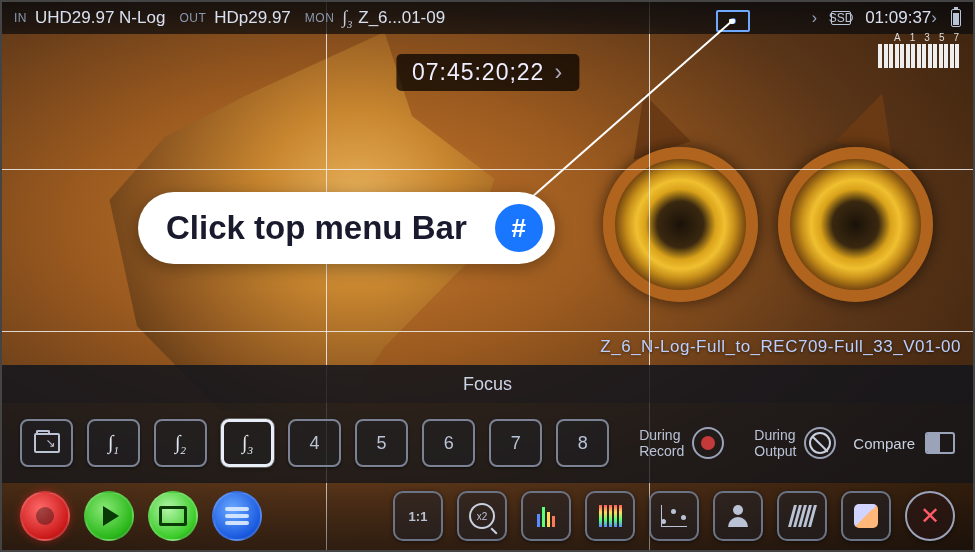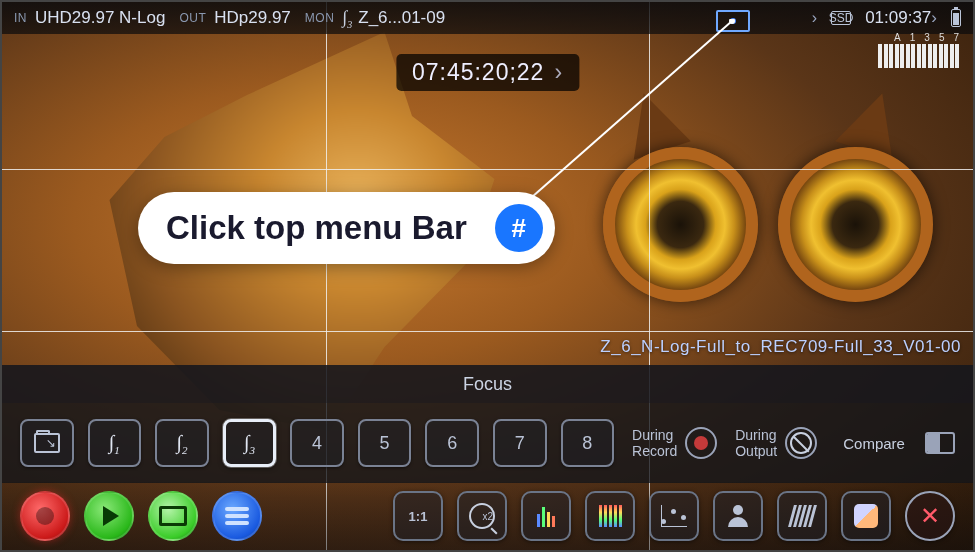--- a/index.html
+++ b/index.html
@@ -236,35 +236,35 @@
   .lut-slot .s { color:#e0e6f2; font-size:20px; font-family: serif; font-style:italic; }
   .folder-icon {
     width:26px;height:20px;border:2px solid #bac3d6;border-radius:2px;position:relative;
   }
   .folder-icon::before{content:'';position:absolute;top:-5px;left:0;width:10px;height:3px;border:2px solid #bac3d6;border-bottom:none;border-radius:2px 2px 0 0;}
   .folder-icon .arrow{position:absolute;right:2px;bottom:1px;color:#bac3d6;font-size:12px;}
 
   .during-group {
     display:flex; align-items:center; gap:8px;
     color:#bac3d6;
-    margin-left: 4px;
+    margin-left: 16px;
   }
   .during-group .label { font-size:14px; line-height:1.15; }
   .circle-toggle {
     width:32px;height:32px;border-radius:50%;border:2px solid #9aa3b8;
     display:flex;align-items:center;justify-content:center;
     cursor:pointer;
   }
   .circle-toggle.rec::after{content:'';width:14px;height:14px;border-radius:50%;background:#c43a3a;}
   .circle-toggle.out .slash{width:22px;height:22px;border:2px solid #c8d0e0;border-radius:50%;position:relative;}
   .circle-toggle.out .slash::after{content:'';position:absolute;left:-2px;right:-2px;top:50%;height:2px;background:#c8d0e0;transform:rotate(45deg);}
 
   .compare-btn {
-    display:flex; align-items:center; gap:20px; color:#c8d0e0; font-size:15px;
-    cursor:pointer; margin-left: 12px;
+    display:flex; align-items:center; gap:10px; color:#c8d0e0; font-size:15px;
+    cursor:pointer; margin-left: 3px;
   }
   .split-icon {
     width:30px;height:22px;border:2px solid #9aa3b8;border-radius:3px;position:relative;overflow:hidden;
   }
   .split-icon::before{content:'';position:absolute;left:0;top:0;bottom:0;width:50%;background:#9aa3b8;}
 
   .bottom-toolbar {
     position: absolute;
     left: 0; right: 0; bottom: 0;
     height: 68px;
@@ -325,21 +325,21 @@
   .graph-icon span:nth-child(1){left:0;top:14px;}
   .graph-icon span:nth-child(2){left:10px;top:4px;}
   .graph-icon span:nth-child(3){left:20px;top:10px;}
   .graph-icon::after{content:'';position:absolute;inset:0;border-left:1.5px solid #bac3d6;border-bottom:1.5px solid #bac3d6;}
   .person-icon{width:20px;height:22px;position:relative;}
   .person-icon::before{content:'';position:absolute;top:0;left:5px;width:10px;height:10px;border-radius:50%;background:#bac3d6;}
   .person-icon::after{content:'';position:absolute;bottom:0;left:0;width:20px;height:10px;border-radius:10px 10px 0 0;background:#bac3d6;}
   .zebra-icon{display:flex;gap:2px;}
   .zebra-icon span{width:3px;height:22px;background:#bac3d6;transform:skewX(-15deg);}
   .lut-sq-icon{width:24px;height:24px;border-radius:5px;background:linear-gradient(135deg,#d0d4ff 0%,#d0d4ff 50%,#ffb87a 50%,#ffb87a 100%);}
-  .zoom-badge{width:26px;height:26px;border:2px solid #c8d0e0;border-radius:50%;display:flex;align-items:center;justify-content:flex-end;font-size:10px;position:relative;}
+  .zoom-badge{width:26px;height:26px;border:2px solid #c8d0e0;border-radius:50%;display:flex;align-items:center;justify-content:center;font-size:10px;position:relative;}
   .zoom-badge::after{content:'';position:absolute;right:-5px;bottom:-5px;width:8px;height:2px;background:#c8d0e0;transform:rotate(45deg);}
 
   .audio-block {
     position:absolute; top:30px; right:14px;
     display:flex; flex-direction:column; align-items:flex-end;
   }
   .audio-block .labels{display:flex;gap:9px;font-size:10px;color:#ddd;}
   .audio-block .bars{display:flex;gap:1.5px;align-items:flex-end;height:24px;margin-top:1px;}
   .audio-block .bars span{width:4px;background:#eee;height:100%;}
 </style>

